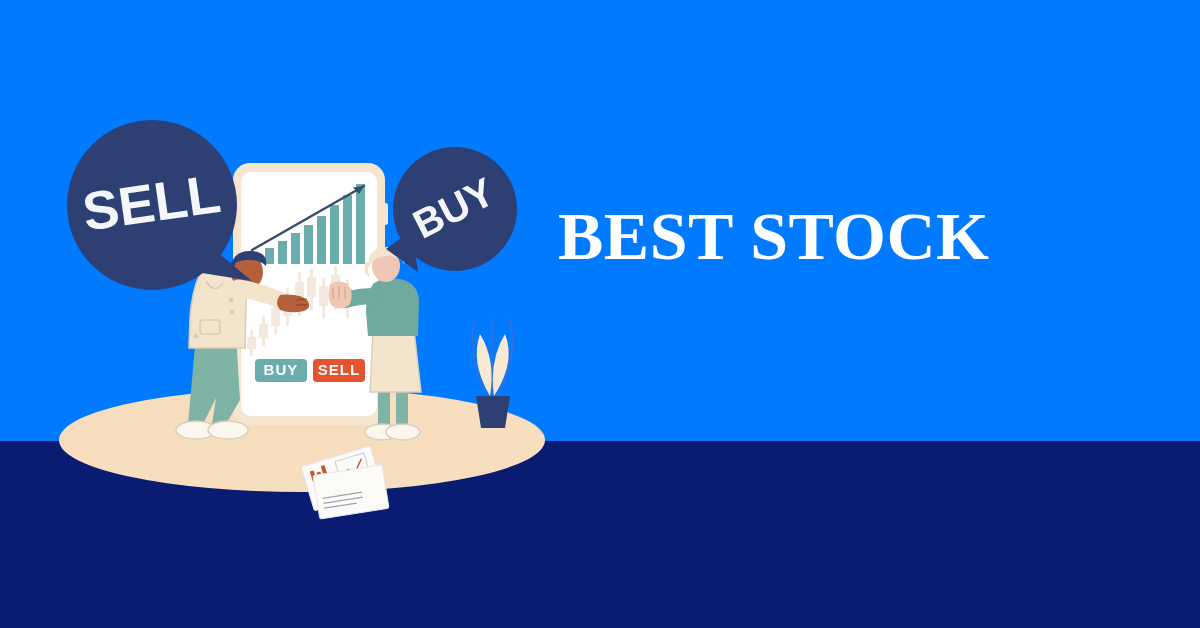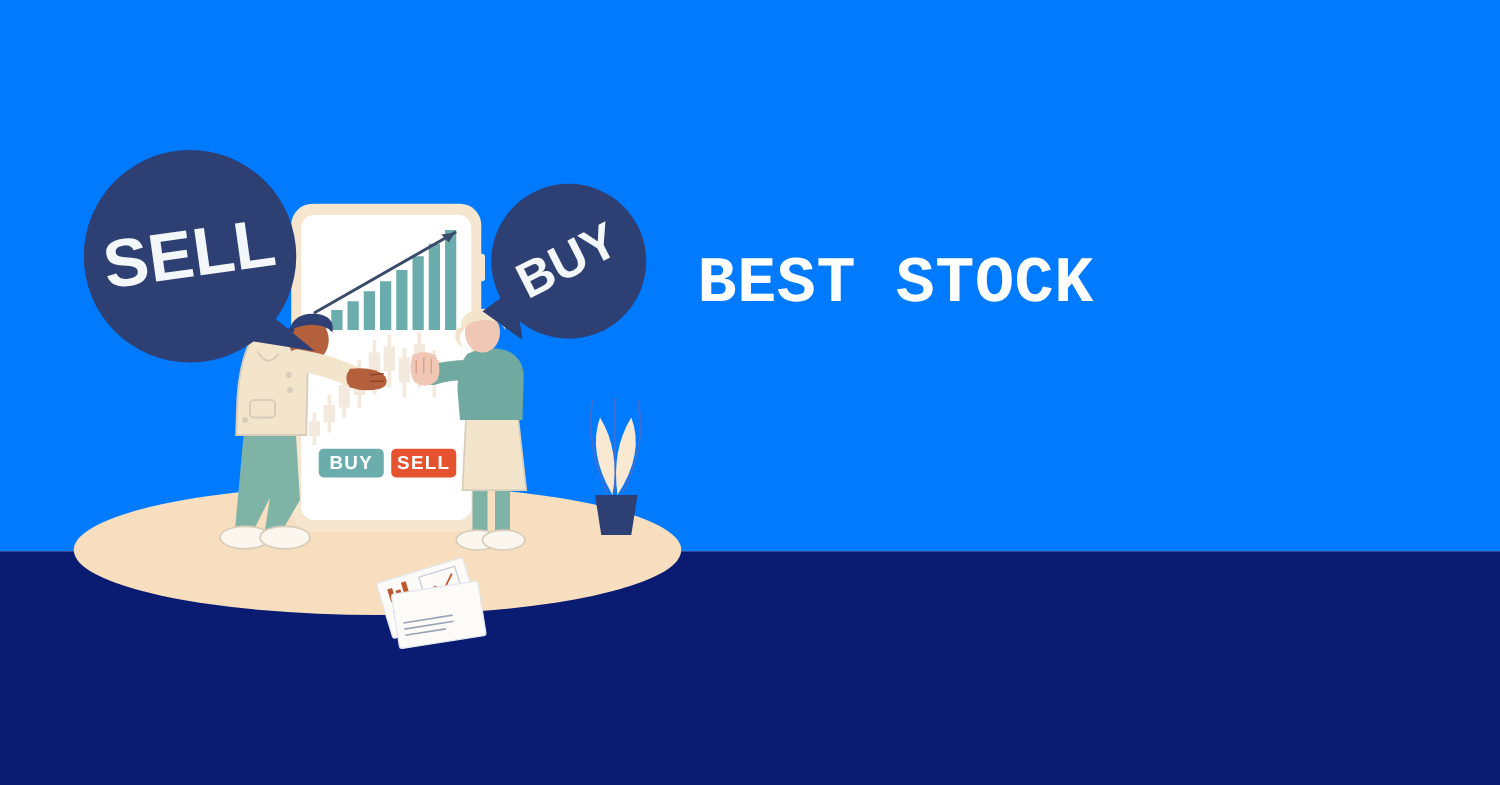--- a/index.html
+++ b/index.html
@@ -27,23 +27,23 @@
     width: 1200px; height: 187px;
     background: #0A1B72;
   }
   
   .headline {
     position: absolute;
     left: 558px;
     top: 203px;
     width: 620px;
     color: #FFFFFF;
-    font-family: Liberation Mono, monospace;
+    font-family: Liberation Serif, serif;
     font-weight: bold;
-    font-size: 52px;
+    font-size: 68px;
     line-height: 0.98;
     letter-spacing: 0.5px;
     white-space: nowrap;
   }
   .headline .line {
     display: block;
   }
   
   .stage {
     position: absolute;

